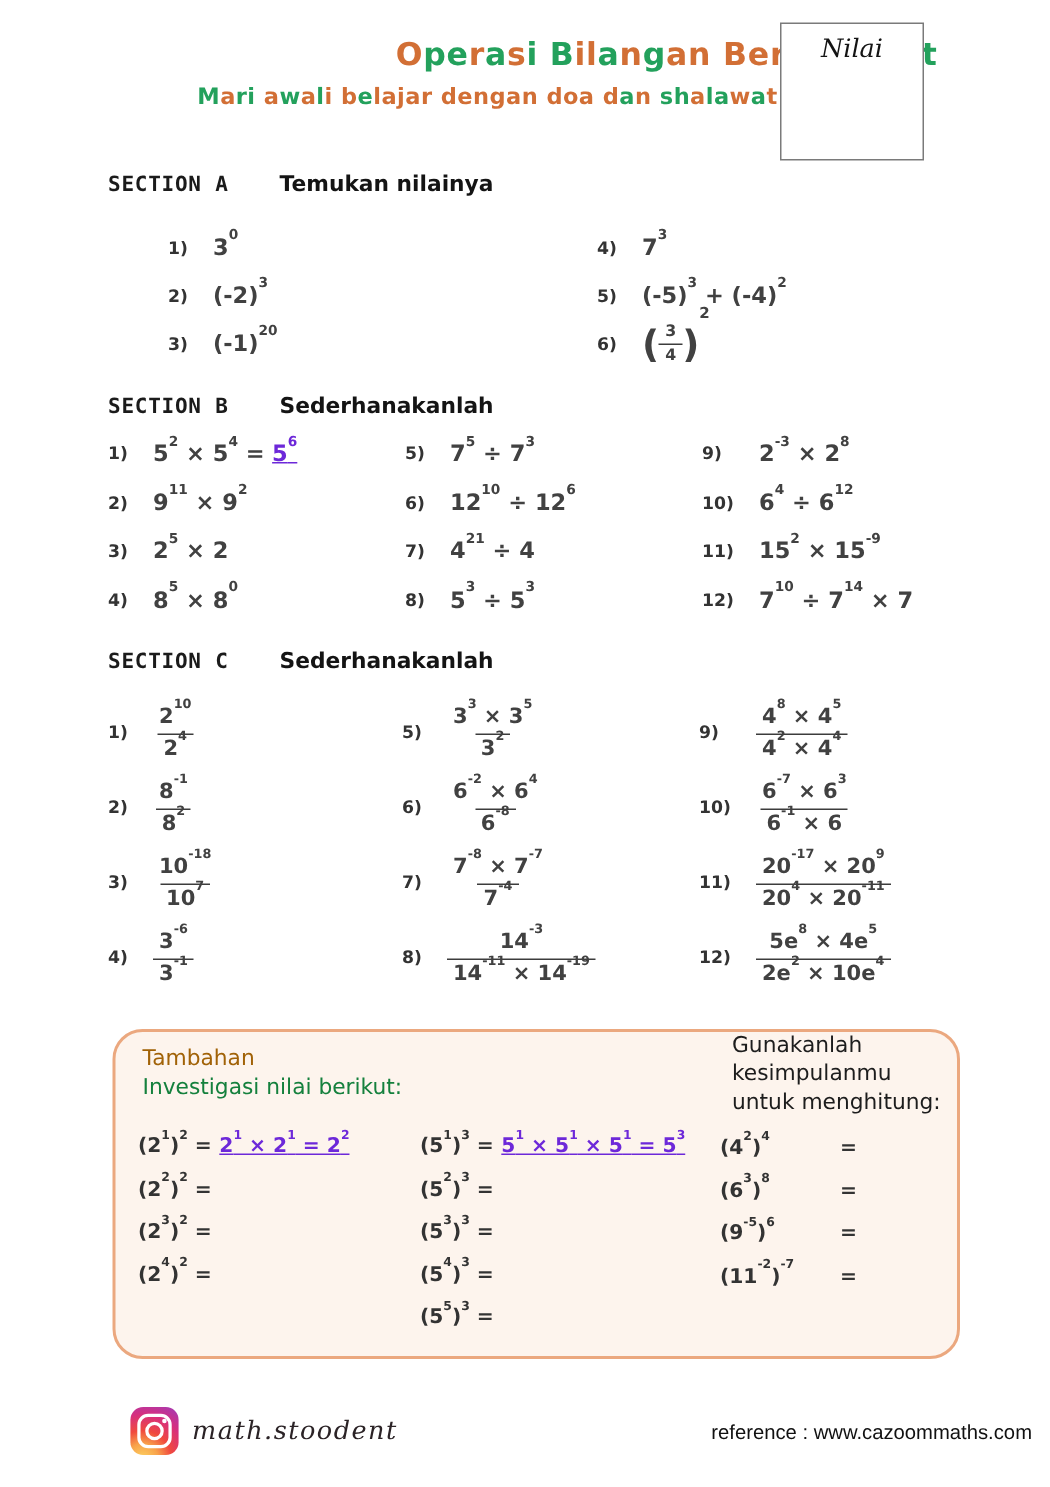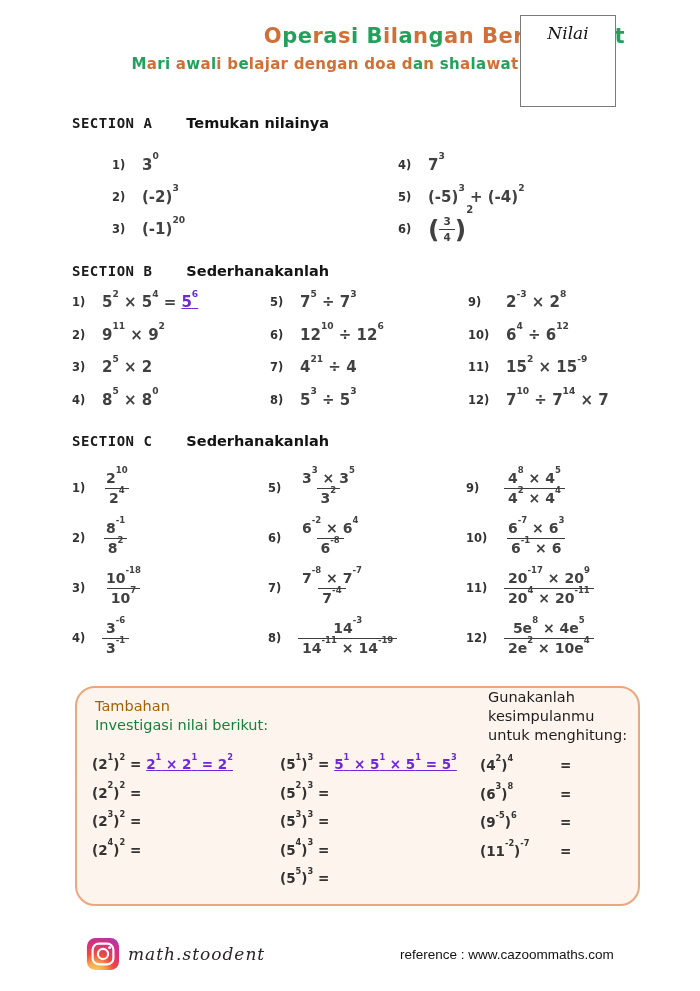--- a/index.html
+++ b/index.html
@@ -57,21 +57,21 @@
   #x-col3{left:403px;top:0;}
   .xhead{font-size:14.5px;color:#1d1d1d;line-height:19px;padding-left:8px;}
   #x-col3 .rowset{margin-top:6px;}
   #x-col3 .iexpr{width:80px;flex:none;}
   .xeq{font-size:13.5px;font-weight:bold;color:#333;}
 
   
   .ig-icon{position:absolute;left:86px;top:937px;width:34px;height:34px;}
   .handle{position:absolute;left:128px;top:944px;font-family:"DejaVu Serif",serif;
         font-style:italic;font-size:17px;color:#2b2326;letter-spacing:1px;}
-  .reference{position:absolute;left:400px;top:947px;width:288px;text-align:left;
+  .reference{position:absolute;left:400px;top:947px;width:288px;text-align:right;
         font-family:"Liberation Sans",sans-serif;font-size:13.5px;color:#111;}
 </style>
 </head>
 <body>
 
 <div class="page">
 
   <div class="title" id="title-line"><span style="color: rgb(210, 111, 53);">O</span><span style="color: rgb(35, 161, 92);">pe</span><span style="color: rgb(210, 111, 53);">r</span><span style="color: rgb(35, 161, 92);">a</span><span style="color: rgb(210, 111, 53);">s</span><span style="color: rgb(35, 161, 92);">i</span><span style="color: rgb(35, 161, 92);"> B</span><span style="color: rgb(210, 111, 53);">il</span><span style="color: rgb(35, 161, 92);">a</span><span style="color: rgb(210, 111, 53);">n</span><span style="color: rgb(35, 161, 92);">g</span><span style="color: rgb(210, 111, 53);">an</span><span style="color: rgb(210, 111, 53);"> Berpangka</span><span style="color: rgb(35, 161, 92);">t</span></div>
   <div class="subtitle" id="subtitle-line"><span style="color: rgb(35, 161, 92);">M</span><span style="color: rgb(210, 111, 53);">a</span><span style="color: rgb(35, 161, 92);">ri </span><span style="color: rgb(210, 111, 53);">a</span><span style="color: rgb(35, 161, 92);">w</span><span style="color: rgb(210, 111, 53);">a</span><span style="color: rgb(35, 161, 92);">l</span><span style="color: rgb(210, 111, 53);">i </span><span style="color: rgb(210, 111, 53);">b</span><span style="color: rgb(35, 161, 92);">e</span><span style="color: rgb(210, 111, 53);">lajar </span><span style="color: rgb(210, 111, 53);">dengan doa </span><span style="color: rgb(210, 111, 53);">d</span><span style="color: rgb(35, 161, 92);">a</span><span style="color: rgb(210, 111, 53);">n </span><span style="color: rgb(35, 161, 92);">sh</span><span style="color: rgb(210, 111, 53);">a</span><span style="color: rgb(35, 161, 92);">la</span><span style="color: rgb(210, 111, 53);">w</span><span style="color: rgb(35, 161, 92);">a</span><span style="color: rgb(210, 111, 53);">t</span></div>
 

